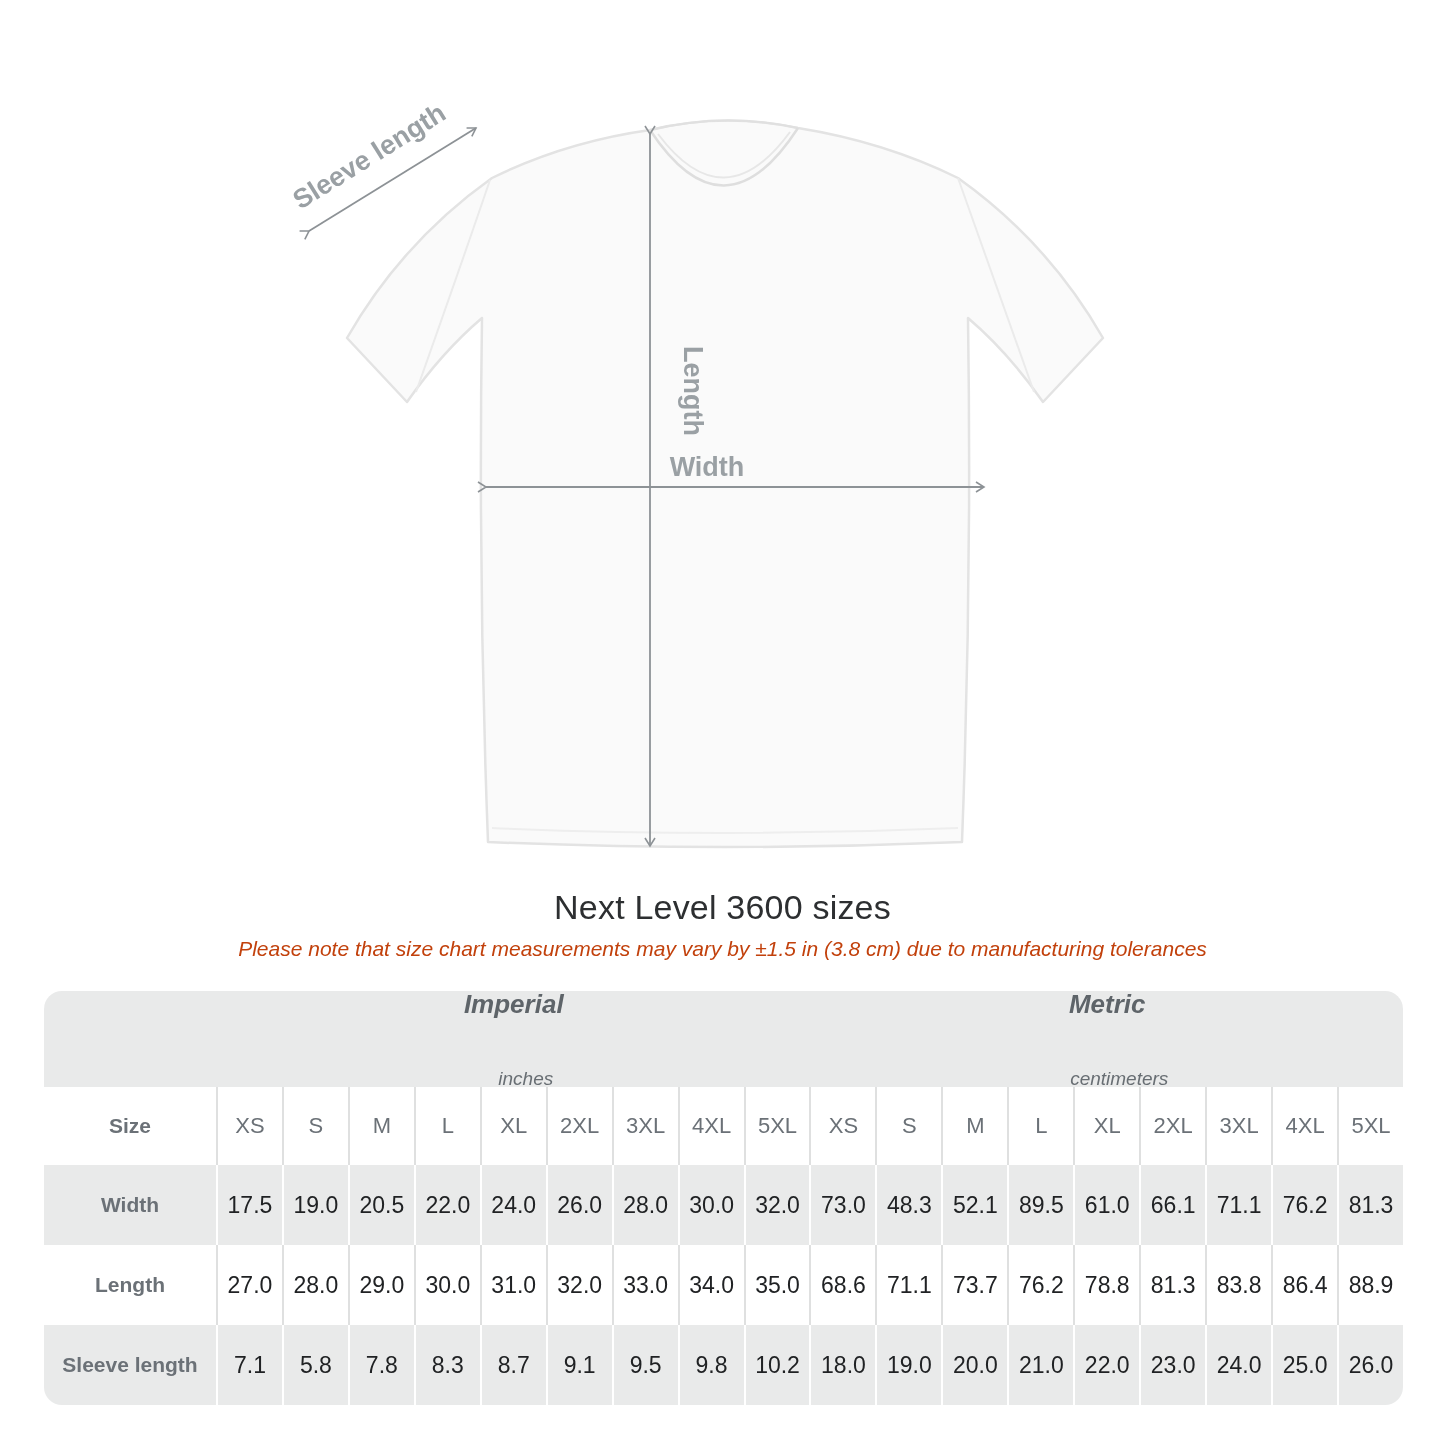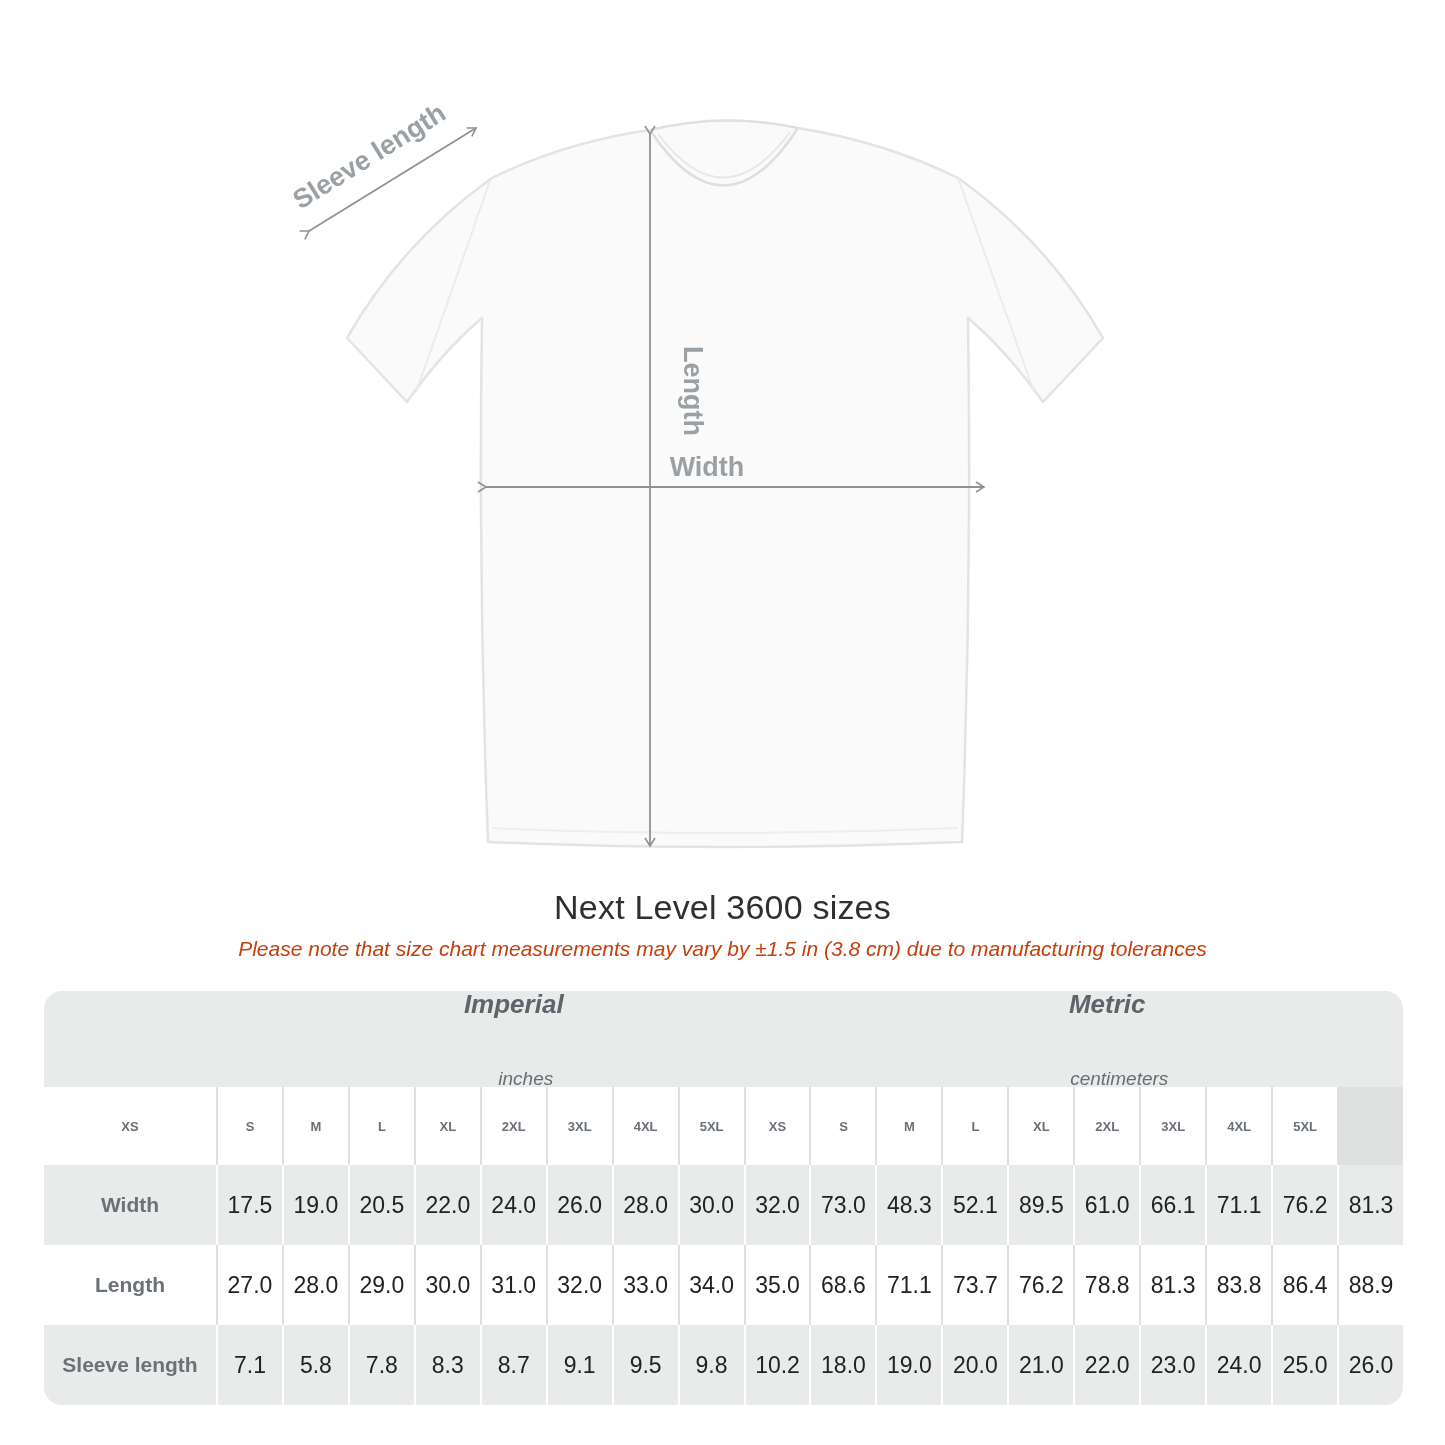--- a/index.html
+++ b/index.html
@@ -44,21 +44,21 @@
   .row-size .cell { background:#ffffff; }
   .row-gray   { background:#ffffff; height:80px; }
   .row-gray .cell { background:#e9eaea; }
   .row-white  { background:#dfe0e0; height:80px; }
   .row-white .cell { background:#ffffff; }
   .row-last .cell:first-child { border-radius:0 0 0 18px; }
   .row-last .cell:last-child  { border-radius:0 0 18px 0; }
 
   .cell { display:flex; align-items:center; justify-content:center; }
   .lbl  { font-size:21px; font-weight:bold; color:#6b7177; }
-  .szh  { font-size:13px; font-weight:bold; color:#6b7177; }
+  .szh  { font-size:22px; font-weight:normal; color:#6b7177; }
   .val  { font-size:23px; color:#202224; }
 </style>
 </head>
 <body>
 
 <div class="stage">
 
   <svg class="diagram" viewBox="0 0 1445 878">
     <defs>
       <marker id="ah" markerWidth="14" markerHeight="14" refX="11" refY="6" orient="auto" markerUnits="userSpaceOnUse">
@@ -113,20 +113,23 @@
         <span class="g-unit">inches</span>
       </div>
       <div class="group-head metric-head">
         <span class="g-title">Metric</span>
         <span class="g-unit">centimeters</span>
       </div>
     </div>
 
     <div class="grid-row row-size">
       <div class="cell">
+          <span class="lbl">Size</span>
+        </div>
+      <div class="cell">
           <span class="szh">XS</span>
         </div>
       <div class="cell">
           <span class="szh">S</span>
         </div>
       <div class="cell">
           <span class="szh">M</span>
         </div>
       <div class="cell">
           <span class="szh">L</span>

